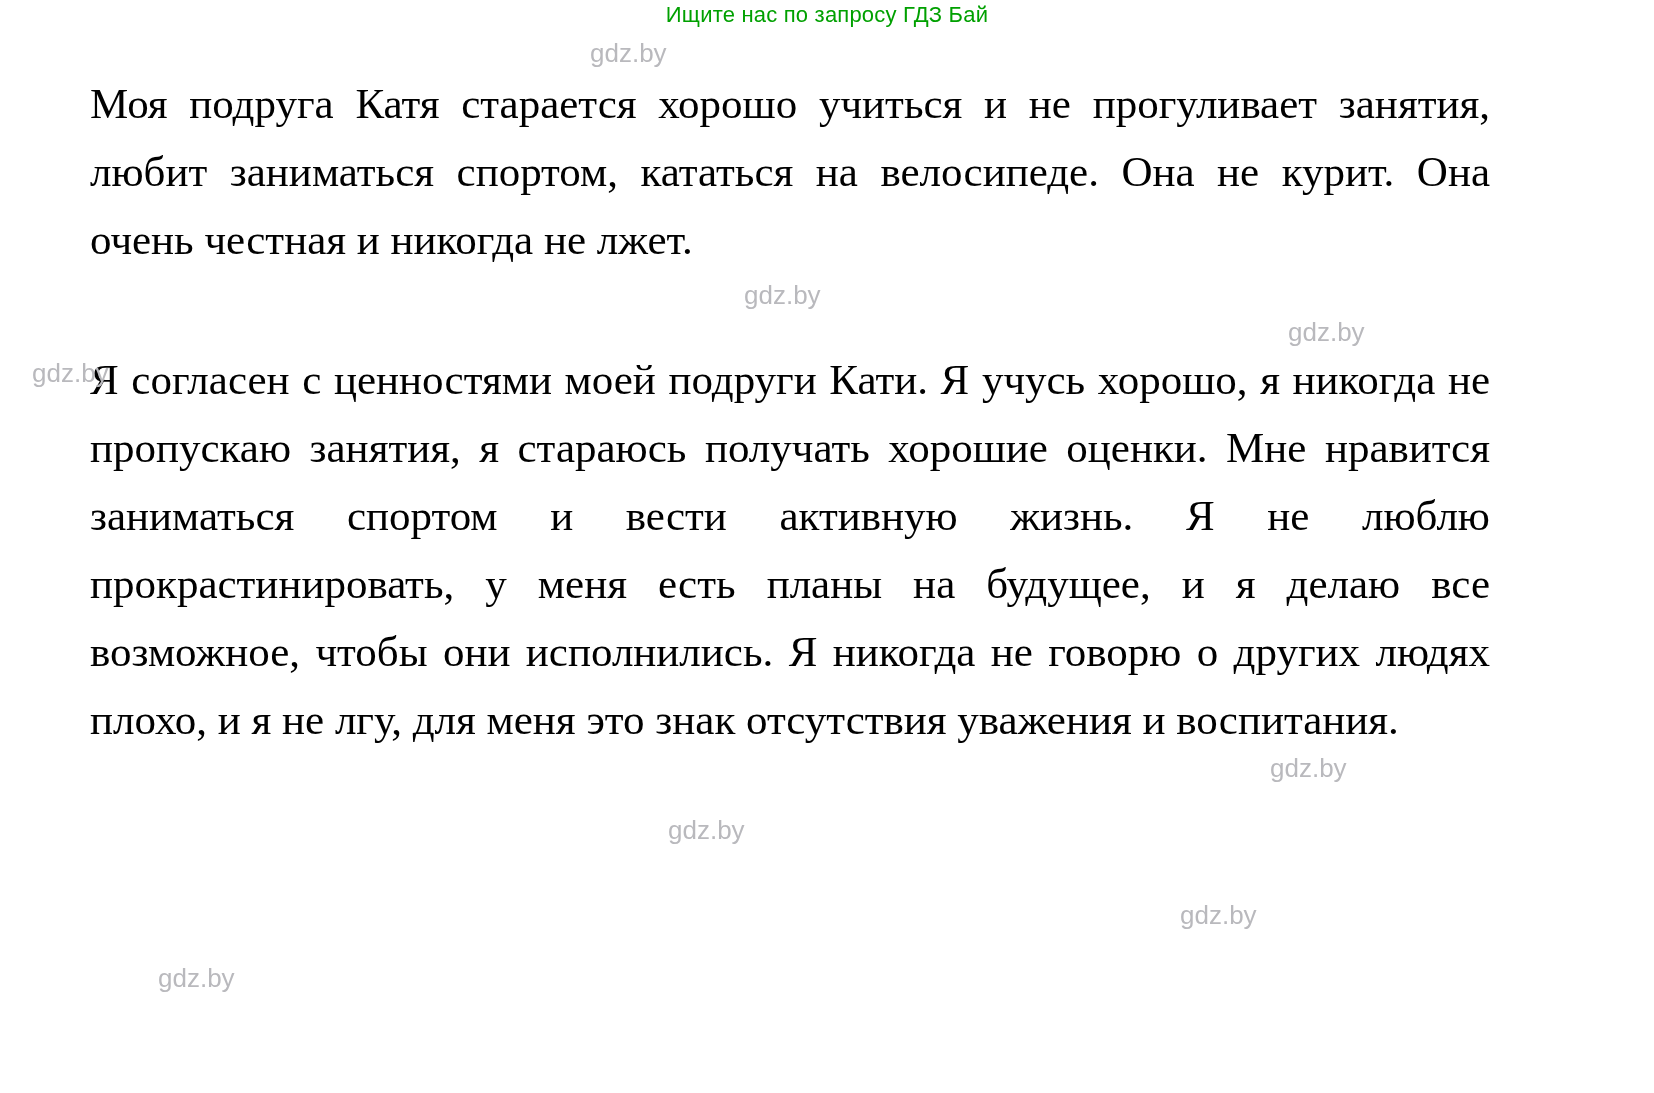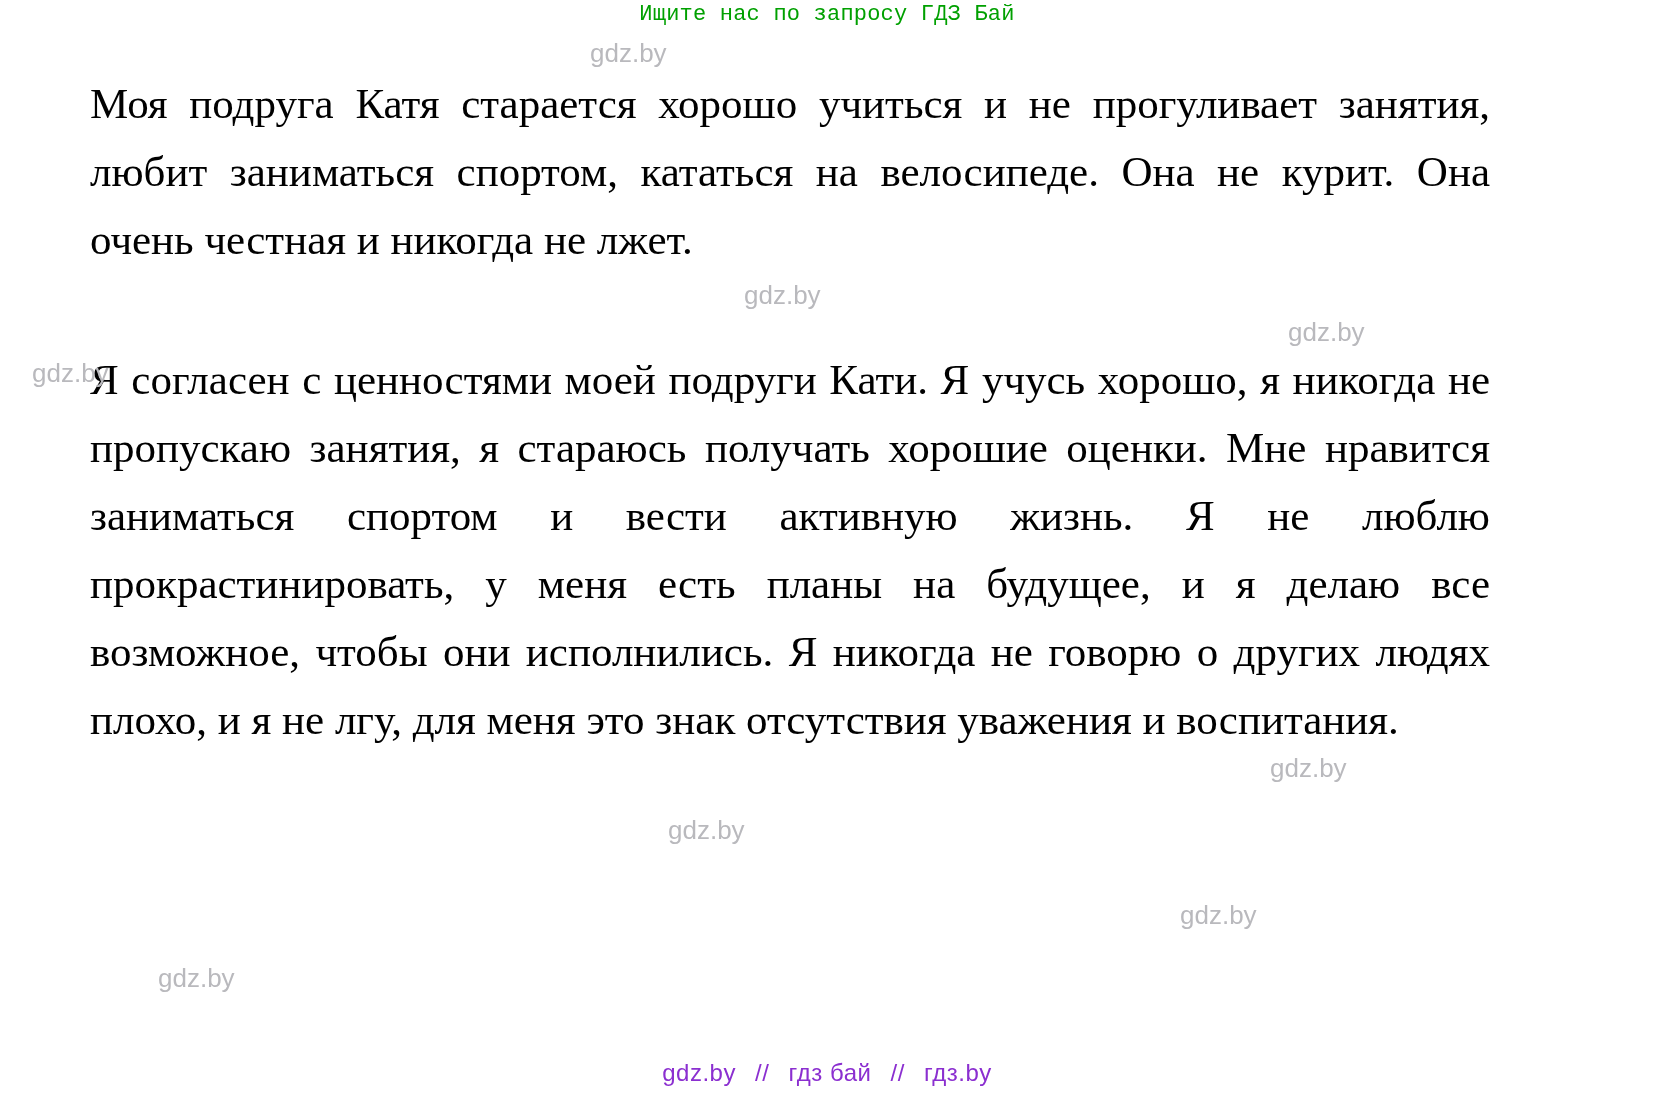--- a/index.html
+++ b/index.html
@@ -21,21 +21,21 @@
     width: 1654px;
     height: 1093px;
   }
 
   .top-banner {
     position: absolute;
     top: 2px;
     left: 0;
     width: 1654px;
     text-align: center;
-    font-family: Liberation Mono, monospace;
+    font-family: Liberation Sans, sans-serif;
     font-size: 22px;
     color: #00a000;
     letter-spacing: 0.2px;
   }
 
   .content {
     position: absolute;
     top: 70px;
     left: 78px;
     width: 1412px;
@@ -98,21 +98,14 @@
 
   <div class="watermark wm-1">gdz.by</div>
   <div class="watermark wm-2">gdz.by</div>
   <div class="watermark wm-3">gdz.by</div>
   <div class="watermark wm-4">gdz.by</div>
   <div class="watermark wm-5">gdz.by</div>
   <div class="watermark wm-6">gdz.by</div>
   <div class="watermark wm-7">gdz.by</div>
   <div class="watermark wm-8">gdz.by</div>
 
-  <div class="footer">
-    <span>gdz.by</span>
-    <span class="sep">//</span>
-    <span>гдз бай</span>
-    <span class="sep">//</span>
-    <span>гдз.by</span>
-  </div>
 
 </div>
 
 </body></html>

